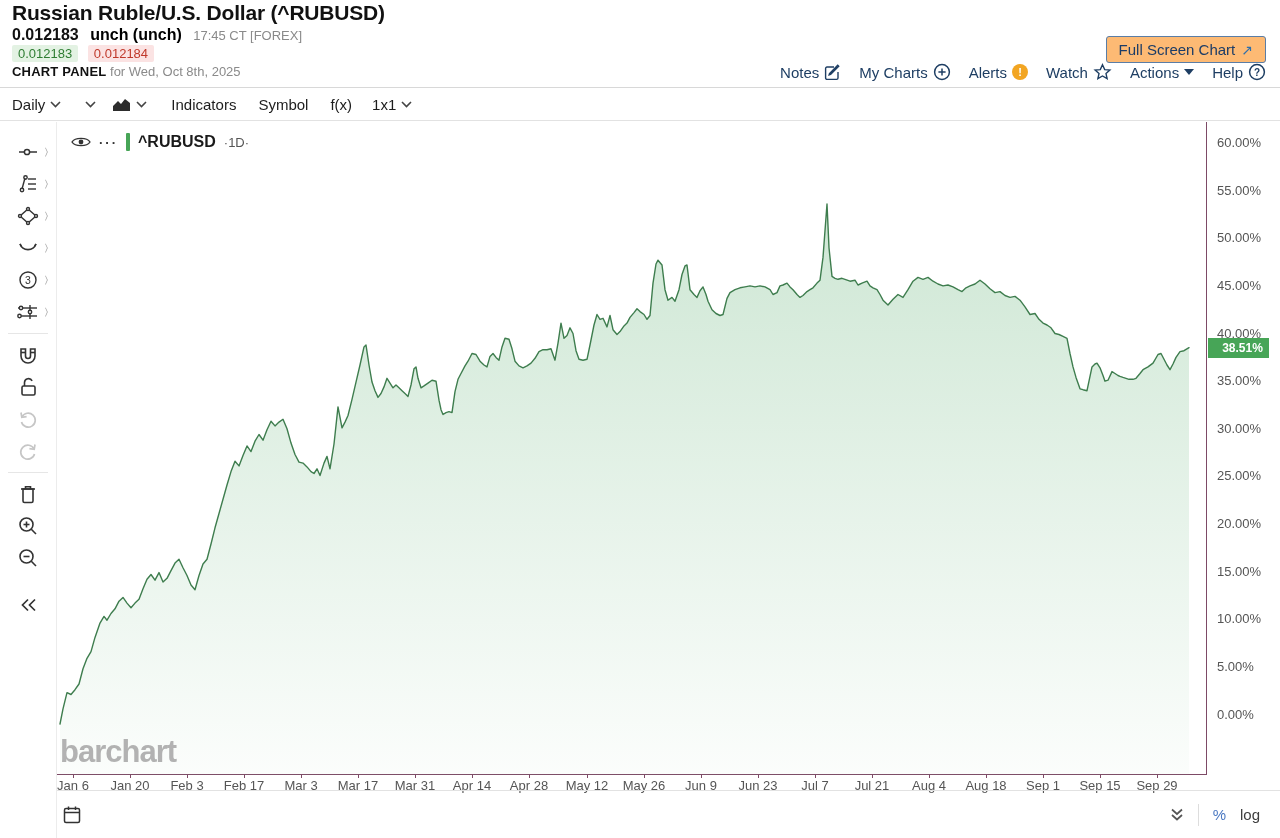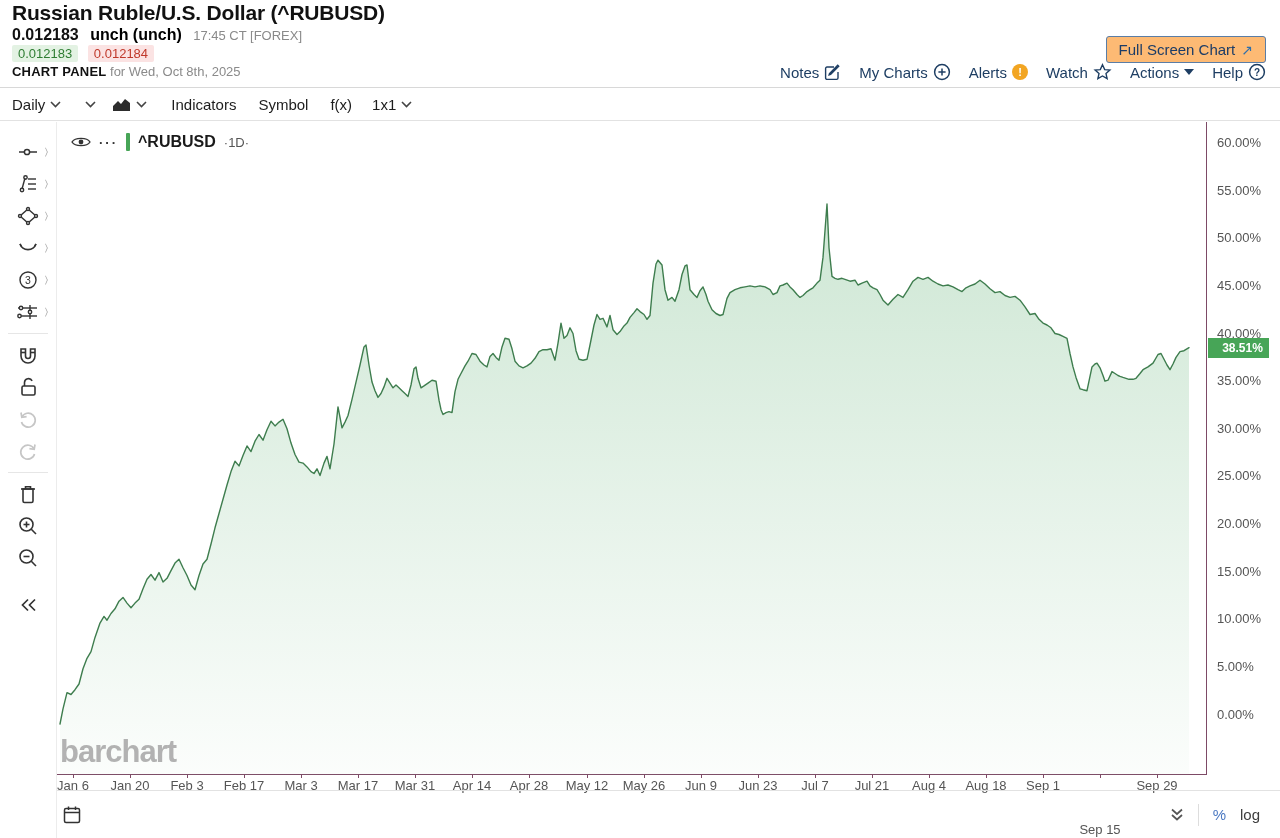--- a/index.html
+++ b/index.html
@@ -357,21 +357,21 @@
       <div class="xlab" style="left: 815px;">Jul 7</div>
       <div class="xtick" style="left: 872px;"></div>
       <div class="xlab" style="left: 872px;">Jul 21</div>
       <div class="xtick" style="left: 929px;"></div>
       <div class="xlab" style="left: 929px;">Aug 4</div>
       <div class="xtick" style="left: 986px;"></div>
       <div class="xlab" style="left: 986px;">Aug 18</div>
       <div class="xtick" style="left: 1043px;"></div>
       <div class="xlab" style="left: 1043px;">Sep 1</div>
       <div class="xtick" style="left: 1100px;"></div>
-      <div class="xlab" style="left: 1100px; margin-top: 44px;">Sep 15</div>
+      <div class="xlab" style="left: 1100px;">Sep 15</div>
       <div class="xtick" style="left: 1157px;"></div>
       <div class="xlab" style="left: 1157px;">Sep 29</div>
     </div>
 
   <div class="yaxis" id="yaxis">
       <div class="ylab" style="top: 13.072px;">60.00%</div>
       <div class="ylab" style="top: 60.691px;">55.00%</div>
       <div class="ylab" style="top: 108.31px;">50.00%</div>
       <div class="ylab" style="top: 155.929px; text-align: center;">45.00%</div>
       <div class="ylab" style="top: 203.548px;">40.00%</div>

